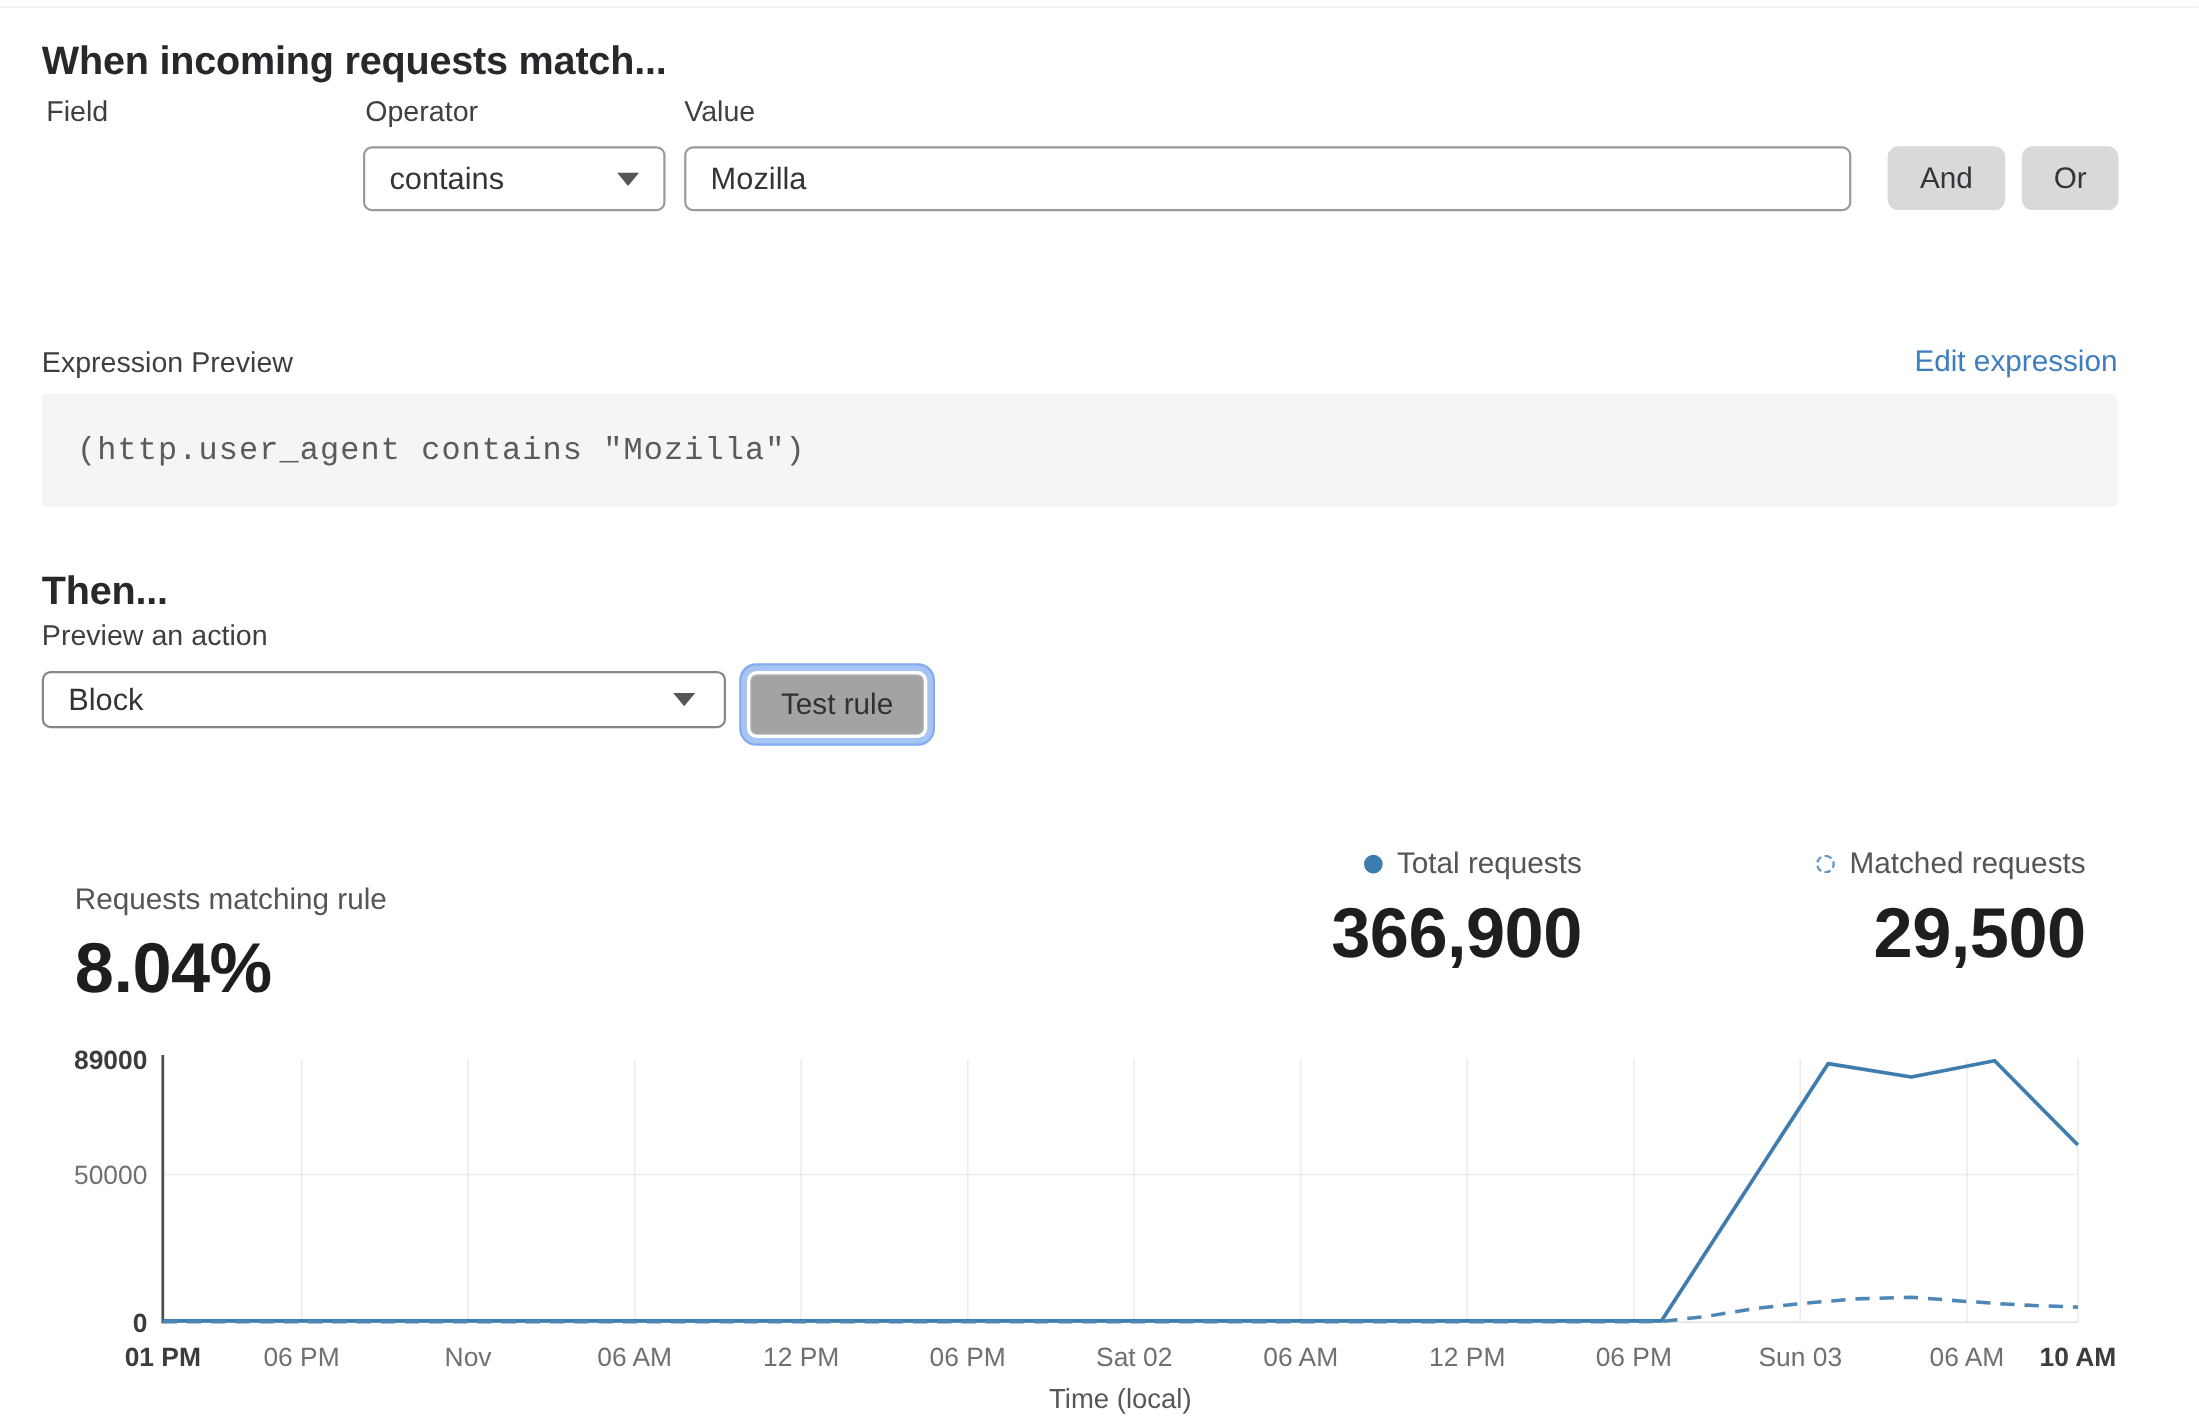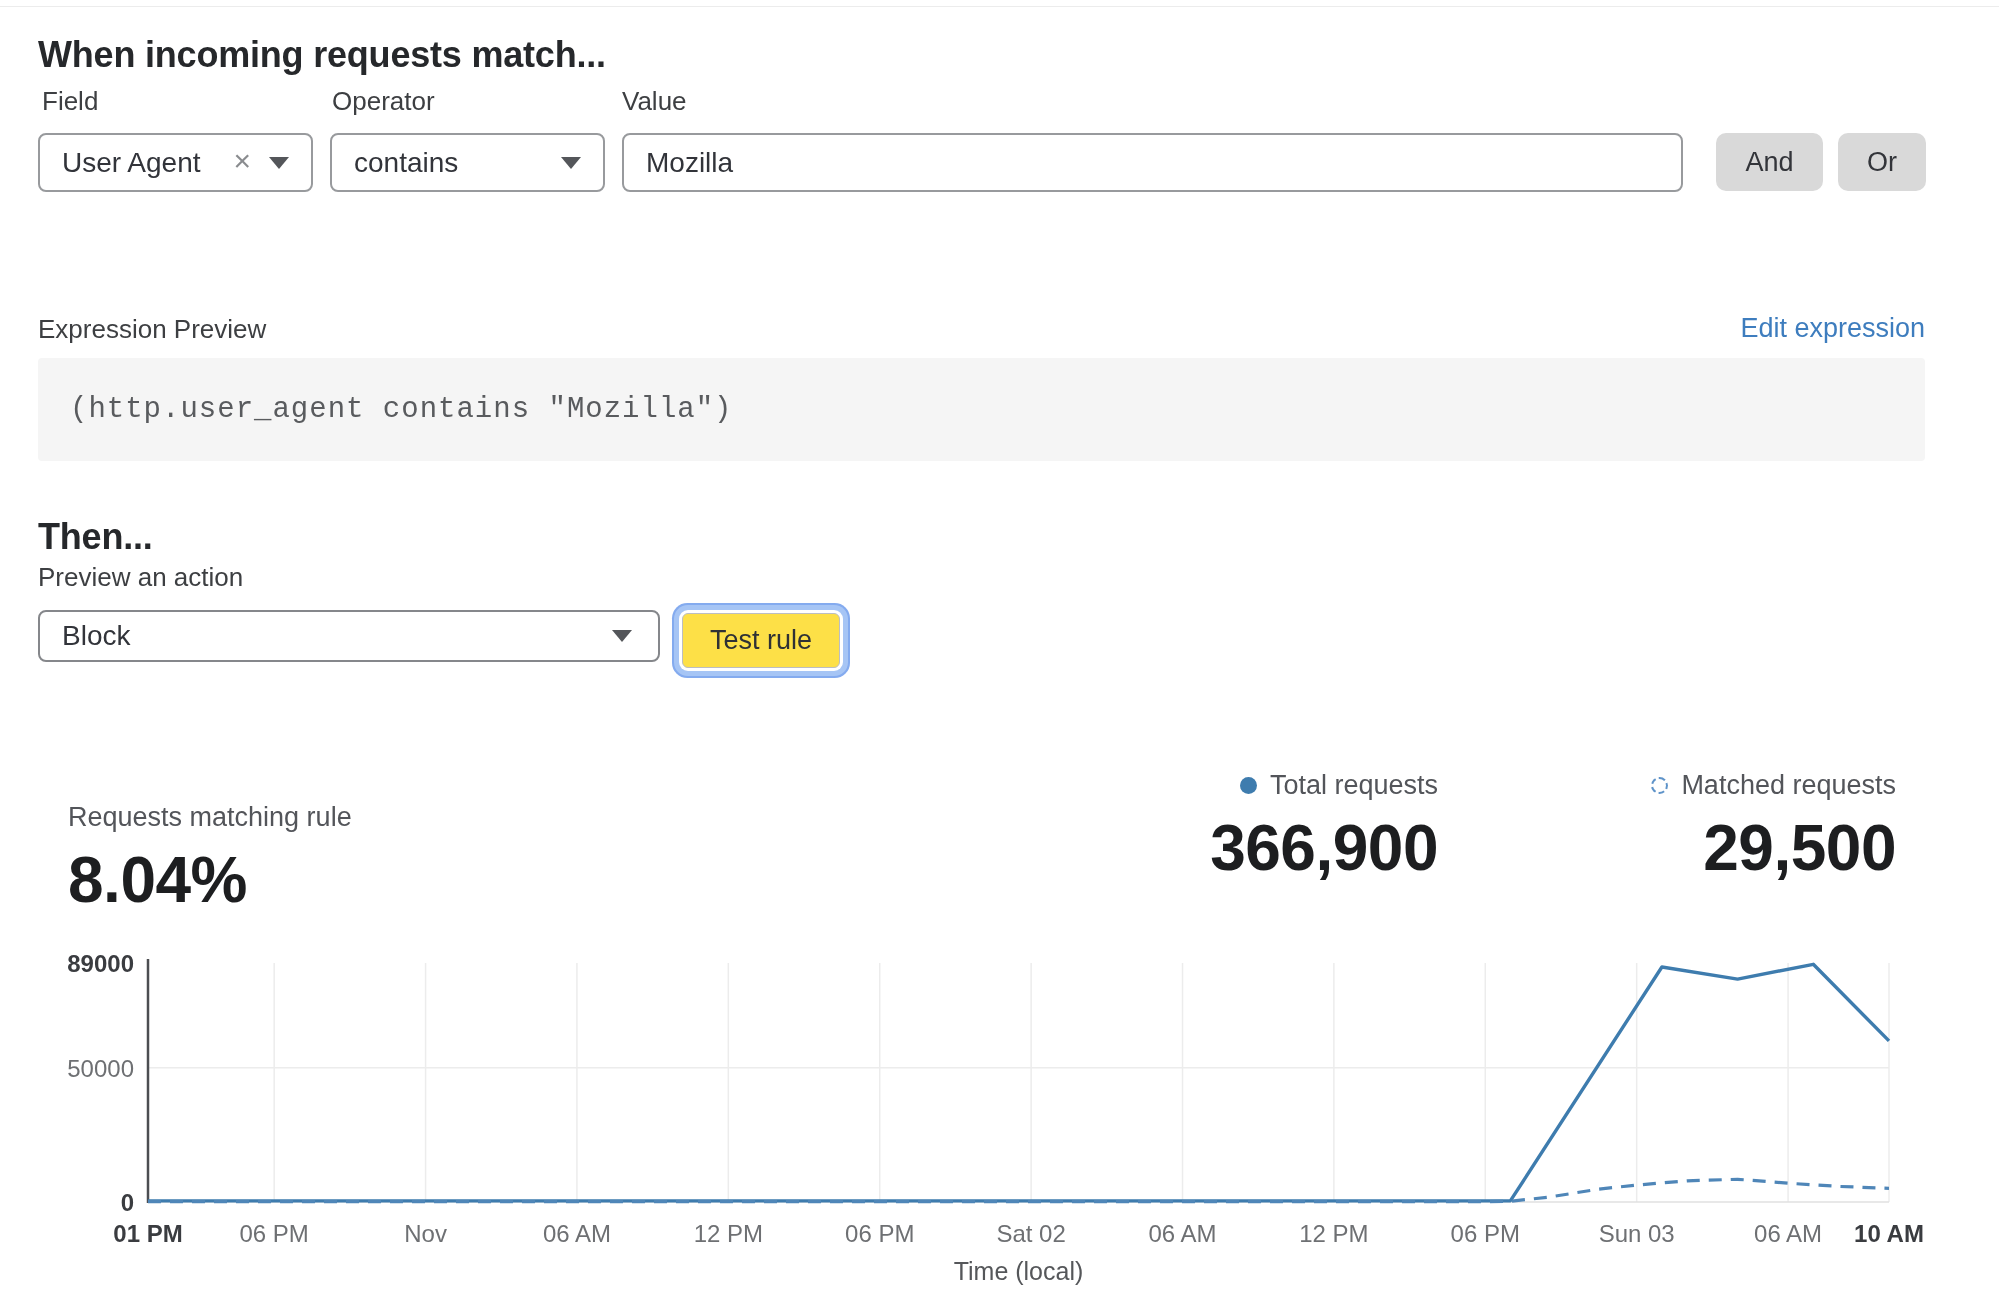--- a/index.html
+++ b/index.html
@@ -22,21 +22,21 @@
   input.val{box-sizing:border-box;height:59px;border:2px solid #989a9d;border-radius:8px;
         font-size:28px;color:#32343a;padding:0 22px;font-family:inherit;outline:none;width:100%;}
   .pill{box-sizing:border-box;height:58px;background:#d9d9d9;border:none;border-radius:10px;
         font-size:27px;color:#33353a;display:flex;align-items:center;justify-content:center;cursor:pointer;
         font-family:inherit;}
   .link{font-size:27px;color:#3e7dbe;cursor:pointer;}
   .codeblock{left:38px;top:358px;width:1887px;height:103px;background:#f5f5f5;border-radius:4px;
         display:flex;align-items:center;}
   .code{font-family:"Liberation Mono","DejaVu Sans Mono",monospace;font-size:29px;color:#595b5e;
         padding-left:32px;letter-spacing:1px;white-space:pre;}
-  .testbtn{box-sizing:border-box;left:682px;top:613px;width:158px;height:55px;background:#fde047;
+  .testbtn{box-sizing:border-box;left:682px;top:613px;width:158px;height:55px;background:#a3a3a3;
         border:1px solid #bcbec2;border-radius:6px;display:flex;align-items:center;justify-content:center;
         font-size:27px;color:#2f3135;cursor:pointer;font-family:inherit;
         box-shadow:0 0 0 3px #ffffff,0 0 0 8px #a6c5f5,0 0 0 10px #84abef;}
   
   .stat{display:flex;flex-direction:column;}
   .stat .slabel{font-size:27px;color:#53555a;display:flex;align-items:center;}
   .stat .svalue{font-size:64px;font-weight:700;color:#1d1e20;margin-top:10px;letter-spacing:-0.5px;}
   .stat.right{align-items:flex-end;text-align:right;}
   .dot{width:17px;height:17px;border-radius:50%;background:#3e7cae;margin-right:13px;flex:none;}
   .dashdot{box-sizing:border-box;width:17px;height:17px;border-radius:50%;border:2.5px dashed #5e93c9;
@@ -53,25 +53,20 @@
 <div id="app">
 
   <div class="abs hairline"></div>
 
   <div class="abs h1" style="left:38px;top:18px;">When incoming requests match...</div>
 
   <div class="abs lbl" style="left:42px;top:86px;">Field</div>
   <div class="abs lbl" style="left:332px;top:86px;">Operator</div>
   <div class="abs lbl" style="left:622px;top:86px;">Value</div>
 
-  <div class="abs box selbox" style="left:38px;top:133px;width:275px;">
-    <span class="txt">User Agent</span>
-    <span class="clear-x">×</span>
-    <span class="chev"></span>
-  </div>
 
   <div class="abs box selbox" style="left:330px;top:133px;width:275px;">
     <span class="txt">contains</span>
     <span class="chev"></span>
   </div>
 
   <div class="abs" style="left:622px;top:133px;width:1061px;border-radius:23px;">
     <input class="val" type="text" value="Mozilla" style="">
   </div>
 

